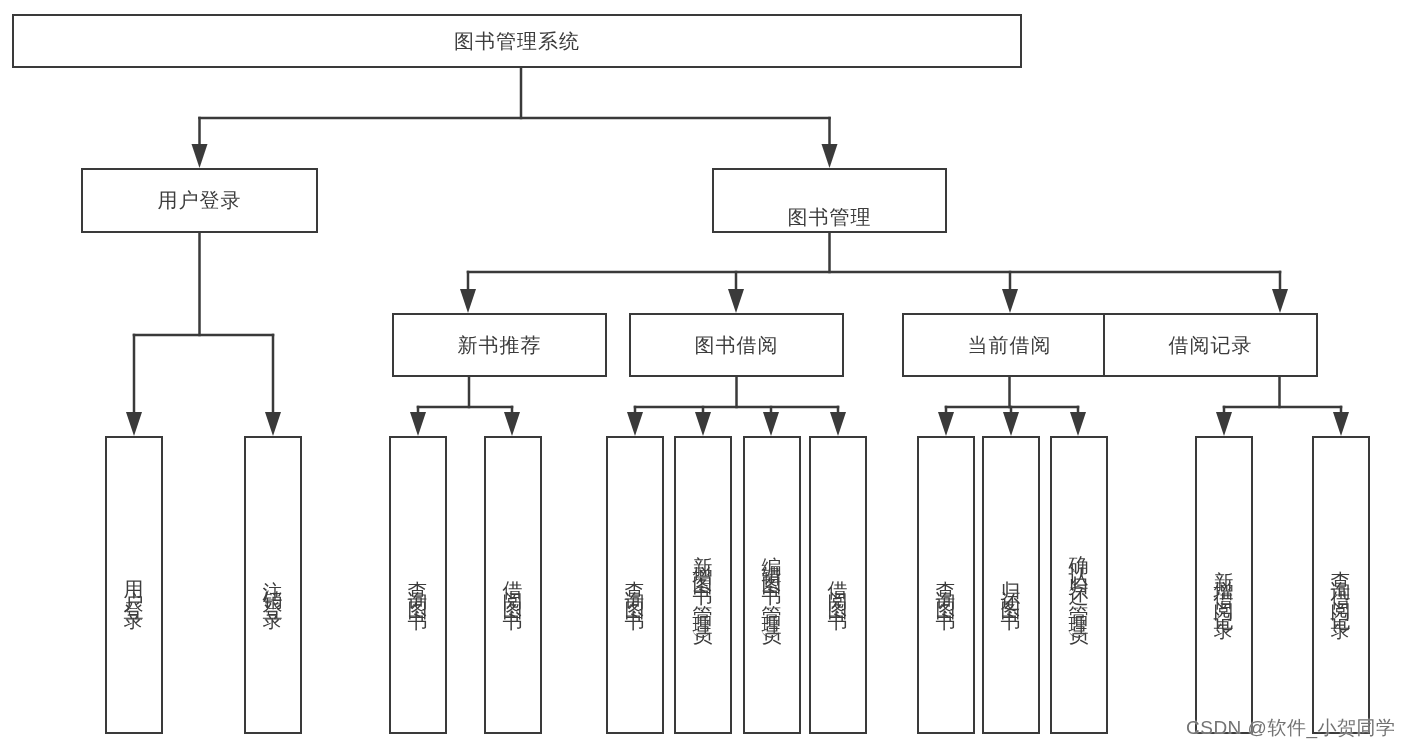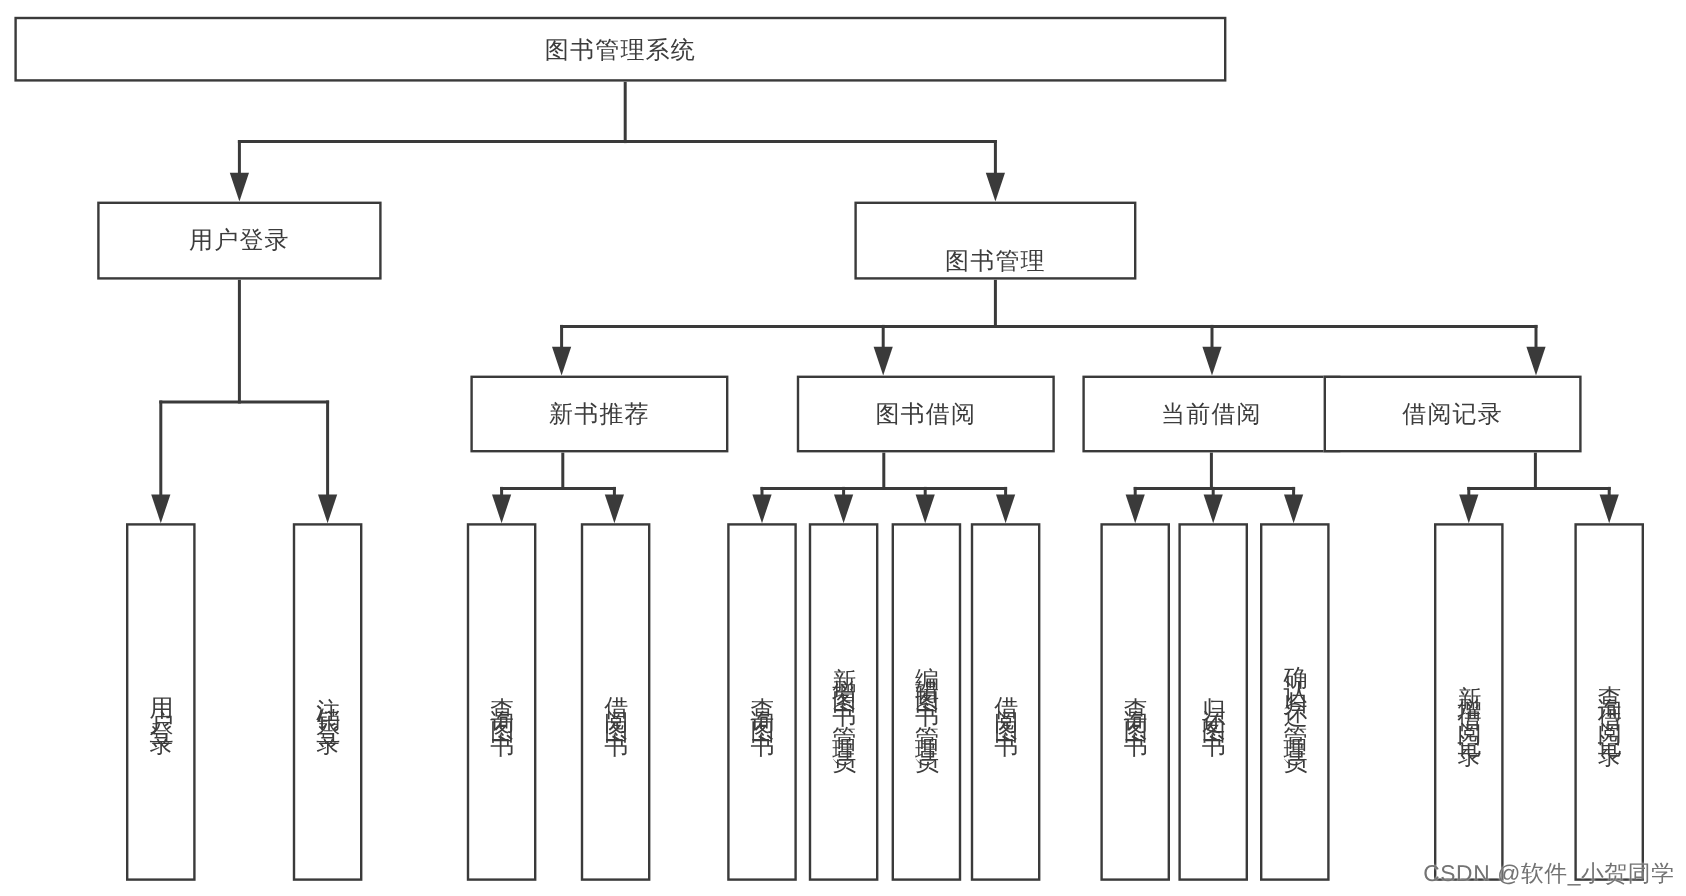--- a/index.html
+++ b/index.html
@@ -127,21 +127,21 @@
   <div class="node node-h lvl2" style="left:81px;width:237px;">
     <span>用户登录</span>
   </div>
   <div class="node node-h lvl2" style="left:712px;width:235px;align-items:flex-end;">
     <span>图书管理</span>
   </div>
 
   <div class="node node-h lvl3" style="left:380px;margin-left:12px;">
     <span>新书推荐</span>
   </div>
-  <div class="node node-h lvl3" style="left:664px;justify-content:center;">
+  <div class="node node-h lvl3" style="left:629px;justify-content:center;">
     <span>图书借阅</span>
   </div>
   <div class="node node-h lvl3" style="left:902px;justify-content:center;">
     <span>当前借阅</span>
   </div>
   <div class="node node-h lvl3" style="left:1103px;">
     <span>借阅记录</span>
   </div>
 
   <div class="node leaf" style="left:105px;">

